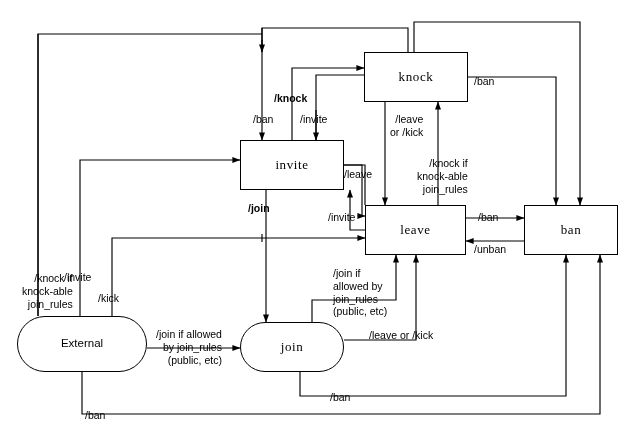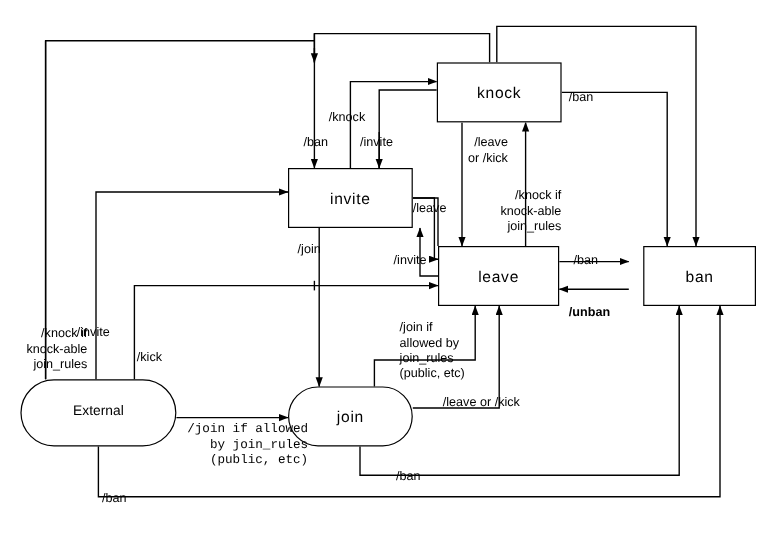--- a/index.html
+++ b/index.html
@@ -27,21 +27,21 @@
     box-sizing: border-box;
     border: 1.3px solid #000000;
     background: #ffffff;
     display: flex;
     align-items: center;
     justify-content: center;
     text-align: center;
     color: #000000;
   }
   .node.mono {
-    font-family: Liberation Sans, sans-serif;
+    font-family: Liberation Serif, serif;
     font-size: 13px;
     letter-spacing: 0.6px;
   }
   .node.rounded {
     border-radius: 10px;
     font-family: "Liberation Sans", sans-serif;
     font-size: 11.5px;
     line-height: 1.35;
     flex-direction: column;
   }
@@ -126,55 +126,55 @@
   </div>
 
   <div class="node mono" style="left:365px; top:205px; width:101px; height:50px;">
     <span>leave</span>
   </div>
 
   <div class="node mono" style="left:240px; top:140px; width:104px; height:50px;">
     <span>invite</span>
   </div>
 
-  <div class="node mono" style="left:536px; top:205px; width:94px; height:50px;">
+  <div class="node mono" style="left:524px; top:205px; width:94px; height:50px;">
     <span>ban</span>
   </div>
 
   <div class="node mono" style="left:240px; top:322px; width:104px; height:50px;border-radius:25px;">
     <span>join</span>
   </div>
 
   <div class="node rounded" style="left:17px; top:316px; width:130px; height:56px;border-radius:28px;">
     <span>External</span>
   </div>
 
-  <div class="lbl l" style="left:274px; top:92px;">/knock</div>
+  <div class="lbl l" style="left:274px; top:92px;font-weight:bold;">/knock</div>
   <div class="lbl l" style="left:474px; top:75px;">/ban</div>
   <div class="lbl l" style="left:253px; top:113px;">/ban</div>
   <div class="lbl l" style="left:300px; top:113px;">/invite</div>
   <div class="lbl l" style="left:390px; top:113px;">/leave
 or /kick</div>
   <div class="lbl l" style="left:417px; top:157px;">/knock if
 knock-able
 join_rules</div>
   <div class="lbl l" style="left:344px; top:168px;">/leave</div>
-  <div class="lbl l" style="left:248px; top:202px;">/join</div>
+  <div class="lbl l" style="left:248px; top:202px;font-weight:bold;">/join</div>
   <div class="lbl l" style="left:328px; top:211px;">/invite</div>
   <div class="lbl l" style="left:478px; top:211px;">/ban</div>
-  <div class="lbl l" style="left:474px; top:254px;font-weight:bold;">/unban</div>
+  <div class="lbl l" style="left:474px; top:243px;">/unban</div>
   <div class="lbl l" style="left:22px; top:272px;">/knock if
 knock-able
 join_rules</div>
   <div class="lbl l" style="left:64px; top:271px;">/invite</div>
-  <div class="lbl l" style="left:98px; top:292px;margin-left:16px;">/kick</div>
+  <div class="lbl l" style="left:98px; top:292px;">/kick</div>
   <div class="lbl c" style="left:333px; top:267px;">/join if
 allowed by
 join_rules
 (public, etc)</div>
   <div class="lbl l" style="left:369px; top:329px;">/leave or /kick</div>
-  <div class="lbl l" style="left:156px; top:352px;font-family:Liberation Mono, monospace;">/join if allowed
+  <div class="lbl l" style="left:156px; top:328px;">/join if allowed
 by join_rules
 (public, etc)</div>
   <div class="lbl l" style="left:330px; top:391px;">/ban</div>
   <div class="lbl l" style="left:85px; top:409px;">/ban</div>
 
 </div>
 
 </body></html>

